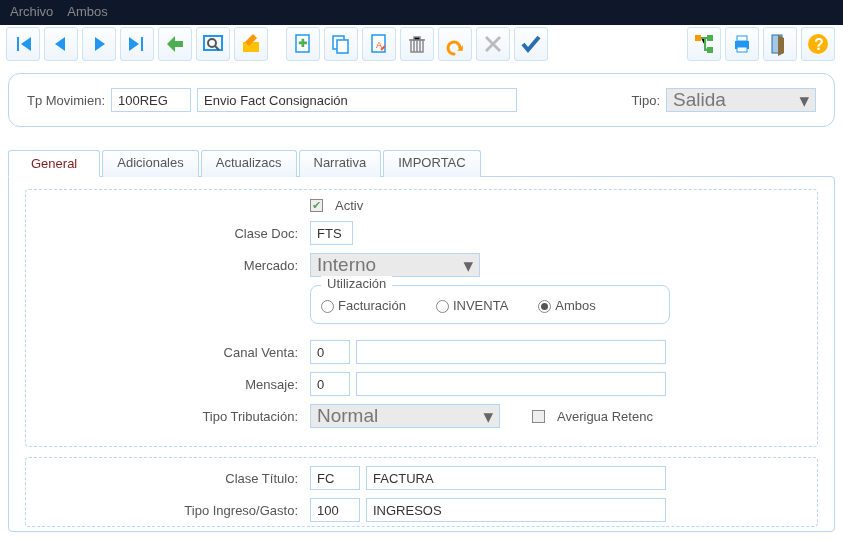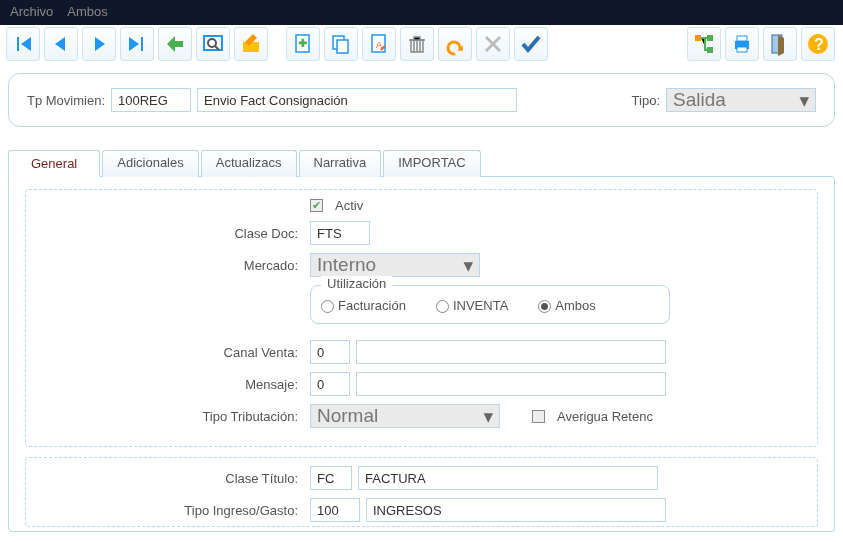--- a/index.html
+++ b/index.html
@@ -303,21 +303,21 @@
   <div class="fieldset">
 
     <div class="row">
       <span class="rlabel"></span>
       <span class="checkbox ck"></span>
       <span>Activ</span>
     </div>
 
     <div class="row">
       <span class="rlabel">Clase Doc:</span>
-      <input class="input" style="width: 60px;" value="FTS">
+      <input class="input" style="width: 43px;" value="FTS">
     </div>
 
     <div class="row">
       <span class="rlabel">Mercado:</span>
       <span class="select" style="width:170px">
         <span>Interno</span>
         <span class="caret">▾</span>
       </span>
     </div>
 
@@ -353,21 +353,21 @@
       </span>
       <span style="width:20px"></span>
       <span class="checkbox"></span>
       <span>Averigua Retenc</span>
     </div>
   </div>
 
   <div class="fieldset" style="margin-bottom:0;padding-bottom:4px">
     <div class="row">
       <span class="rlabel">Clase Título:</span>
-      <input class="input" style="width: 42px;" value="FC">
+      <input class="input" style="width: 50px;" value="FC">
       <input class="input" style="width: 300px;" value="FACTURA">
     </div>
     <div class="row" style="margin-bottom:0">
       <span class="rlabel">Tipo Ingreso/Gasto:</span>
       <input class="input" style="width: 50px;" value="100">
       <input class="input" style="width: 300px;" value="INGRESOS">
     </div>
   </div>
 
 </div>

